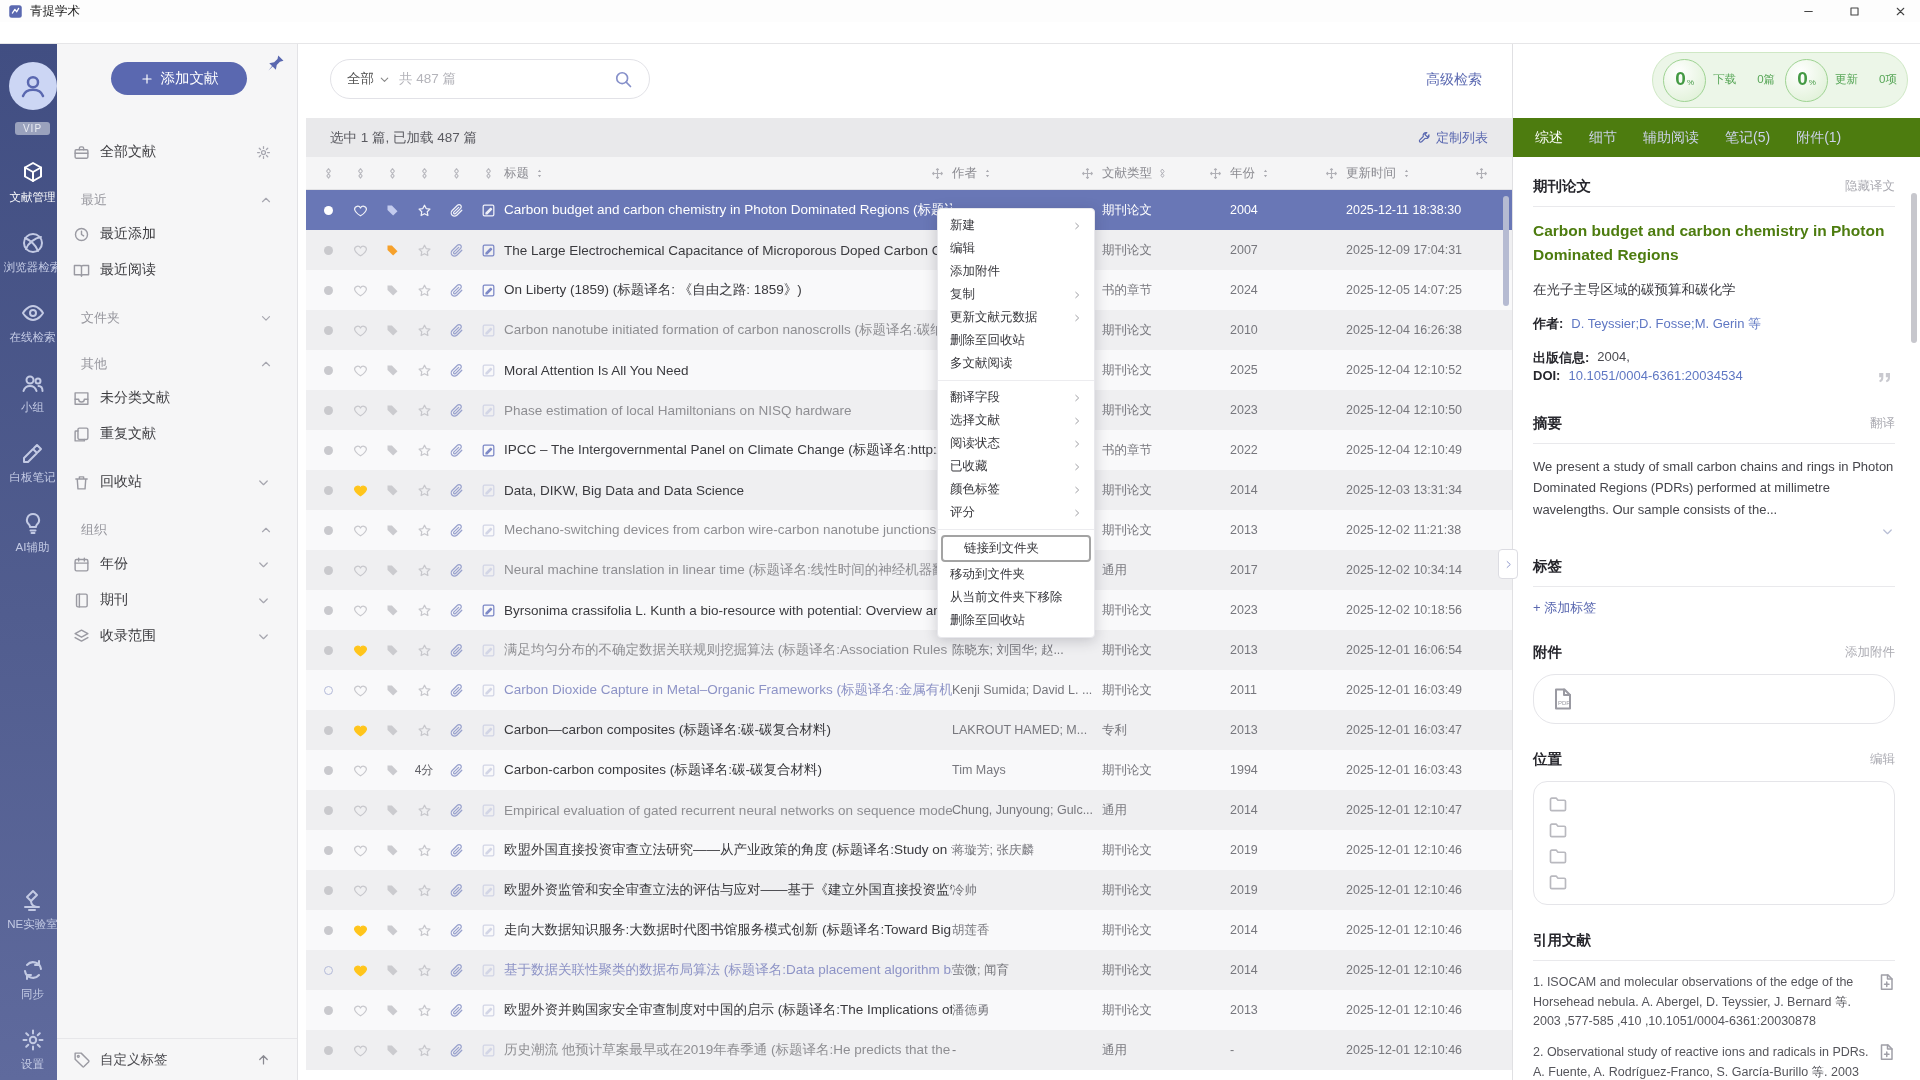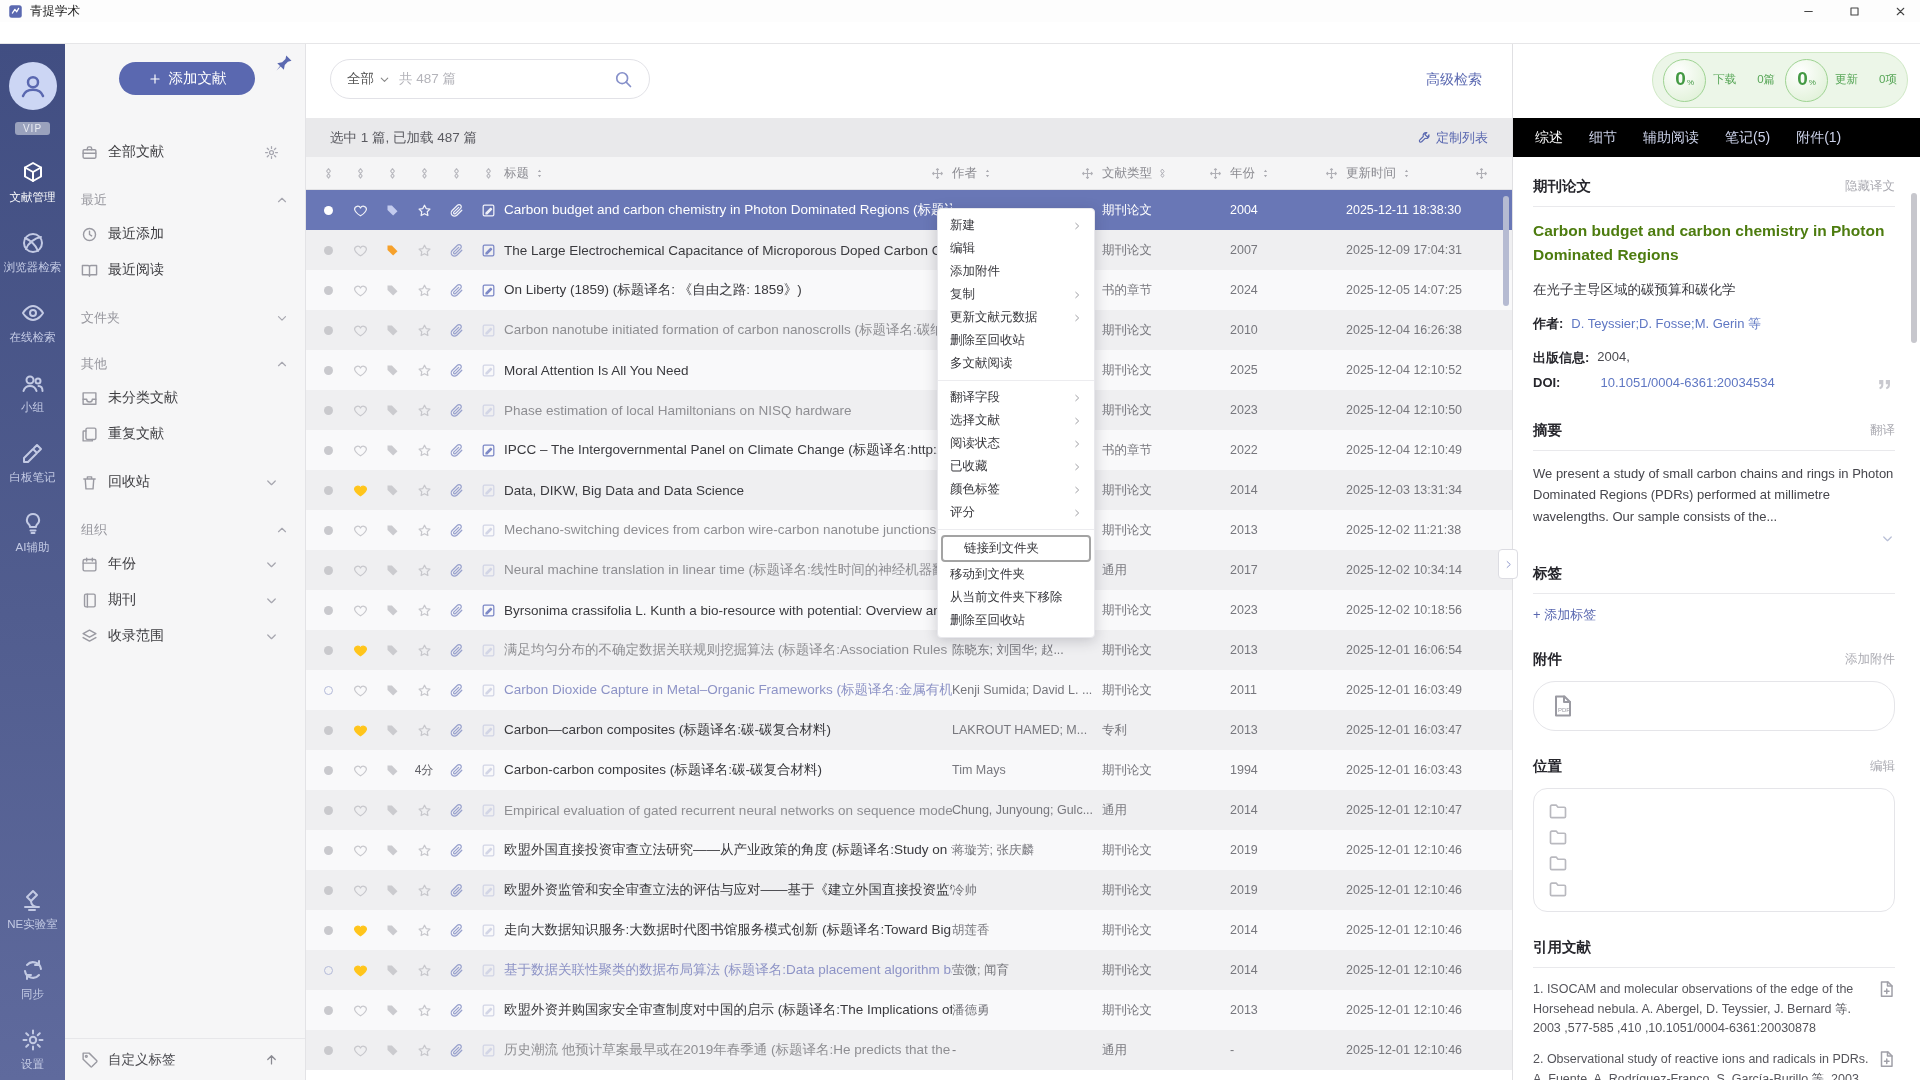--- a/index.html
+++ b/index.html
@@ -33,33 +33,33 @@
          border-radius:3px; padding:1px 8px; }
   .railitem { margin-top:26px; display:flex; flex-direction:column; align-items:center; gap:5px;
               color:#c3cae4; cursor:pointer; }
   .railitem .ic { width:24px; height:24px; }
   .railitem .lb { font-size:11.5px; }
   .railitem.active { color:#ffffff; }
   .railspacer { flex:1; }
   .railbottom { margin-bottom:8px; }
 
   
-  .side { position:absolute; left:65px; top:44px; width:241px; height:1036px; background:#f6f6f7;
+  .side { position:absolute; left:57px; top:44px; width:241px; height:1036px; background:#f6f6f7;
           border-right:1px solid #e3e3e6; }
   .pin { position:absolute; right:12px; top:10px; width:18px; height:18px; color:#5a68b0; }
   .addbtn { position:absolute; left:54px; top:18px; width:136px; height:33px; border-radius:17px;
             background:#5a68b0; color:#fff; display:flex; align-items:center; justify-content:center;
             gap:7px; font-size:14.5px; cursor:pointer; }
   .addbtn .ic { width:14px; height:14px; }
   .siderows { position:absolute; left:0; top:72px; width:100%; }
   .srow { height:36px; display:flex; align-items:center; padding:0 16px; font-size:14px; color:#3c3c40; cursor:pointer; }
   .srow .ic { width:17px; height:17px; color:#9a9aa2; margin-right:10px; }
   .srow .sp { flex:1; }
   .srow .rt { width:15px; height:15px; color:#a7a7b0; }
-  .shead { height:32px; display:flex; align-items:center; padding:0 16px; font-size:13px; color:#97979e; margin-top:14px; }
+  .shead { height:32px; display:flex; align-items:center; padding:0 24px; font-size:13px; color:#97979e; margin-top:14px; }
   .shead .sp { flex:1; }
   .shead .ic { width:14px; height:14px; color:#a7a7b0; }
   .sidefoot { position:absolute; left:0; bottom:0; width:100%; height:42px; border-top:1px solid #e7e7ea;
               display:flex; align-items:center; padding:0 16px; background:#f6f6f7; }
   .sidefoot .ic { width:17px; height:17px; color:#9a9aa2; margin-right:10px; }
   .sidefoot .lb { font-size:13.5px; color:#4a4a4f; flex:1; }
   .sidefoot .up { width:15px; height:15px; color:#8a8a92; }
 
   
   .main { position:absolute; left:306px; top:44px; width:1206px; height:1036px; background:#fff; }
@@ -139,37 +139,37 @@
   .badges { position:absolute; right:12px; top:8px; height:56px; border-radius:28px; background:#ecf6e8;
             border:1px solid #cfe8c5; display:flex; align-items:center; padding:0 10px; gap:10px; }
   .bgroup { display:flex; align-items:center; gap:7px; }
   .bcircle { width:43px; height:43px; border-radius:50%; border:1.5px solid #9ed392;
              background:radial-gradient(circle at 35% 30%,#ffffff 0%,#e2f2da 80%);
              display:flex; align-items:baseline; justify-content:center; padding-top:9px; color:#449a44; }
   .bcircle .n { font-size:19px; font-weight:bold; line-height:1; }
   .bcircle .u { font-size:8px; margin-left:1px; }
   .blabels { display:flex; flex-direction:row; font-size:11.5px; color:#57a657; line-height:1.35;gap:21px; }
 
-  .dtabs { height:39px; background:#000000; display:flex; align-items:center; padding:0 22px; gap:26px; }
+  .dtabs { height:39px; background:#4d7c0f; display:flex; align-items:center; padding:0 22px; gap:26px; }
   .dtab { font-size:14px; color:#ccd2e9; cursor:pointer; }
   .dtab.active { color:#ffffff; }
 
   .dbody { position:relative; height:923px; padding:20px 25px 0 20px; overflow:hidden; }
   .sechead { display:flex; align-items:center; }
   .sechead .h { font-size:14.5px; font-weight:bold; color:#26262c; }
   .sechead .sp { flex:1; }
   .sechead .act { font-size:12.5px; color:#ababb2; cursor:pointer; }
   .divider { height:1px; background:#e9e9ec; margin:10px 0 12px; }
   .dtitle { font-size:15.5px; font-weight:bold; color:#4d7c0f; line-height:1.55; }
   .dtitlezh { font-size:13.5px; color:#3a3a40; margin-top:14px; }
   .dmeta { margin-top:16px; font-size:13px; color:#26262c; display:flex; align-items:flex-start; }
   .dmeta .k { font-weight:bold; margin-right:8px; white-space:nowrap; }
   .dmeta .v { color:#5f77c3; }
   .dmeta .v.plain { color:#4a4a50; }
-  .dmeta.tight { margin-top:8px;gap:32px; }
+  .dmeta.tight { margin-top:1px; }
   .dmeta .q { width:20px; height:20px; color:#c9c9cf; margin-left:auto; }
   .dabstract { font-size:13px; color:#46464c; line-height:1.65; margin-top:2px; }
   .dchev { display:flex; justify-content:flex-end; margin-top:4px; color:#b9bfd6; }
   .dchev .ic { width:15px; height:15px; }
   .addtag { font-size:13px; color:#5a68b0; cursor:pointer; }
   .attachbox { border:1px solid #e5e5e9; border-radius:22px; height:50px; display:flex; align-items:center;
                padding:0 16px; margin-top:12px; color:#9a9aa2; }
   .attachbox .ic { width:24px; height:24px; }
   .locbox { border:1px solid #e5e5e9; border-radius:14px; padding:12px 14px; margin-top:12px;
             display:flex; flex-direction:column; gap:6px; color:#b9b9bf; }

